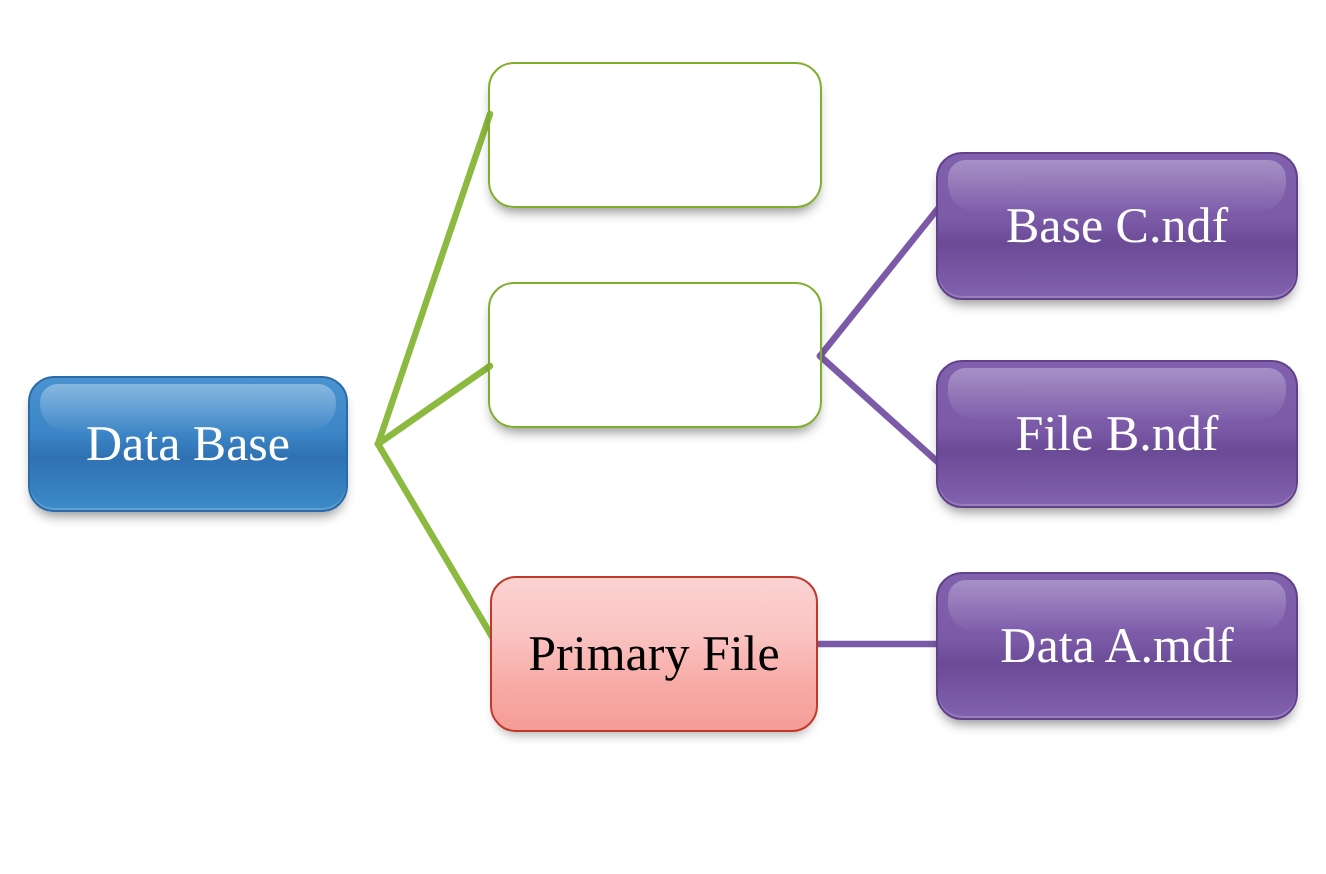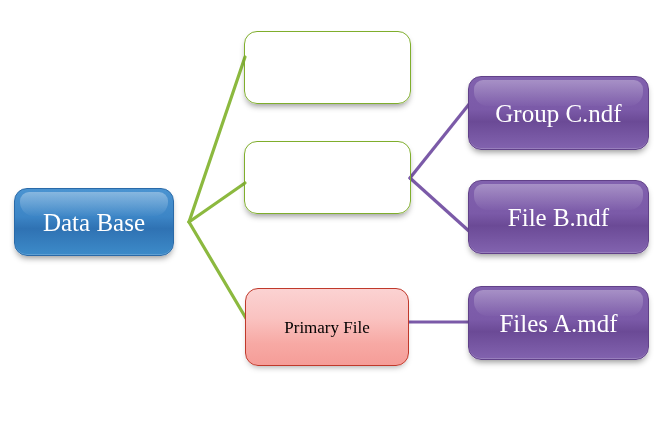--- a/index.html
+++ b/index.html
@@ -87,21 +87,21 @@
   .node-pink {
     background: linear-gradient(to bottom, #fbd2d2 0%, #fac3c1 38%, #f7a9a4 72%, #f59d98 100%);
     color: #000000;
     border: 1.5px solid #c0392b;
     box-shadow: 0 4px 6px -3px rgba(0,0,0,0.35);
   }
   
   #node-database   { left: 14px;  top: 188px; width: 160px; height: 68px;  font-size: 25px; }
   #node-log-files  { left: 244px; top: 31px;  width: 167px; height: 73px;  font-size: 25px; }
   #node-file-group { left: 244px; top: 141px; width: 167px; height: 73px;  font-size: 25px; }
-  #node-primary    { left: 245px; top: 288px; width: 164px; height: 78px;  font-size: 17px; }
+  #node-primary    { left: 245px; top: 288px; width: 164px; height: 78px;  font-size: 25px; }
   #node-file-c     { left: 468px; top: 76px;  width: 181px; height: 74px;  font-size: 25px; }
   #node-file-b     { left: 468px; top: 180px; width: 181px; height: 74px;  font-size: 25px; }
   #node-file-a     { left: 468px; top: 286px; width: 181px; height: 74px;  font-size: 25px; }
 </style>
 </head>
 <body>
 
 <div id="diagram-canvas">
 
   <svg id="connector-layer" viewBox="0 0 663 437" width="663" height="437" xmlns="http://www.w3.org/2000/svg">
@@ -123,24 +123,24 @@
 
   <div id="node-file-group" class="node node-green bevel">
     <span class="node-label">File Group 1</span>
   </div>
 
   <div id="node-primary" class="node node-pink">
     <span class="node-label">Primary File</span>
   </div>
 
   <div id="node-file-c" class="node node-purple bevel">
-    <span class="node-label">Group C.ndf</span>
+    <span class="node-label">Base C.ndf</span>
   </div>
 
   <div id="node-file-b" class="node node-purple bevel">
     <span class="node-label">File B.ndf</span>
   </div>
 
   <div id="node-file-a" class="node node-purple bevel">
-    <span class="node-label">Files A.mdf</span>
+    <span class="node-label">Data A.mdf</span>
   </div>
 
 </div>
 
 </body></html>

